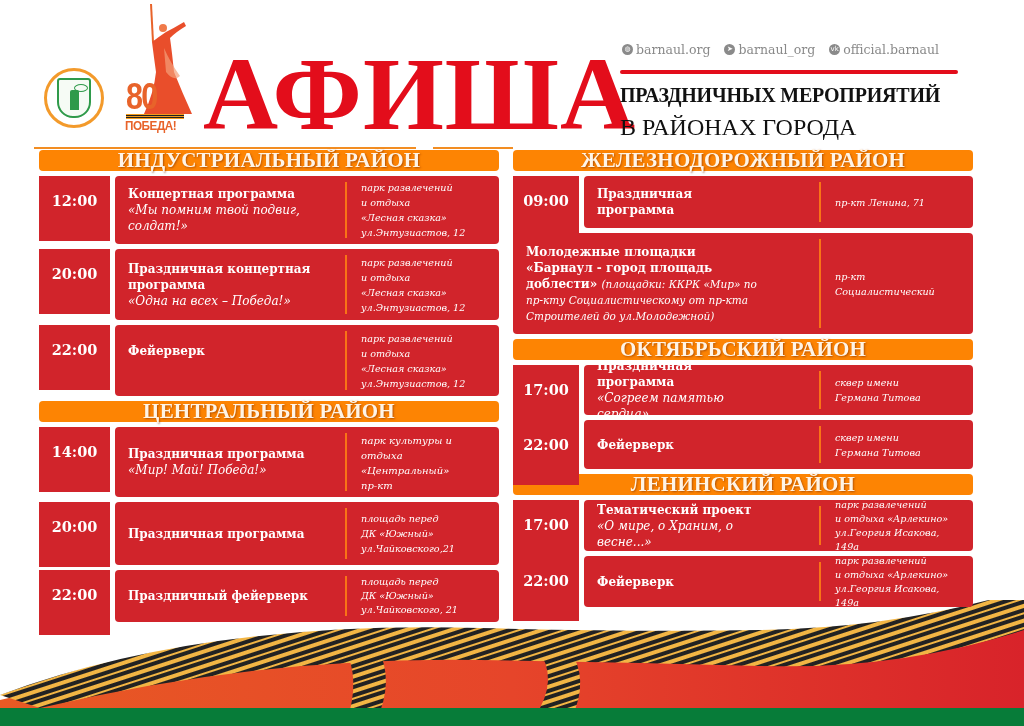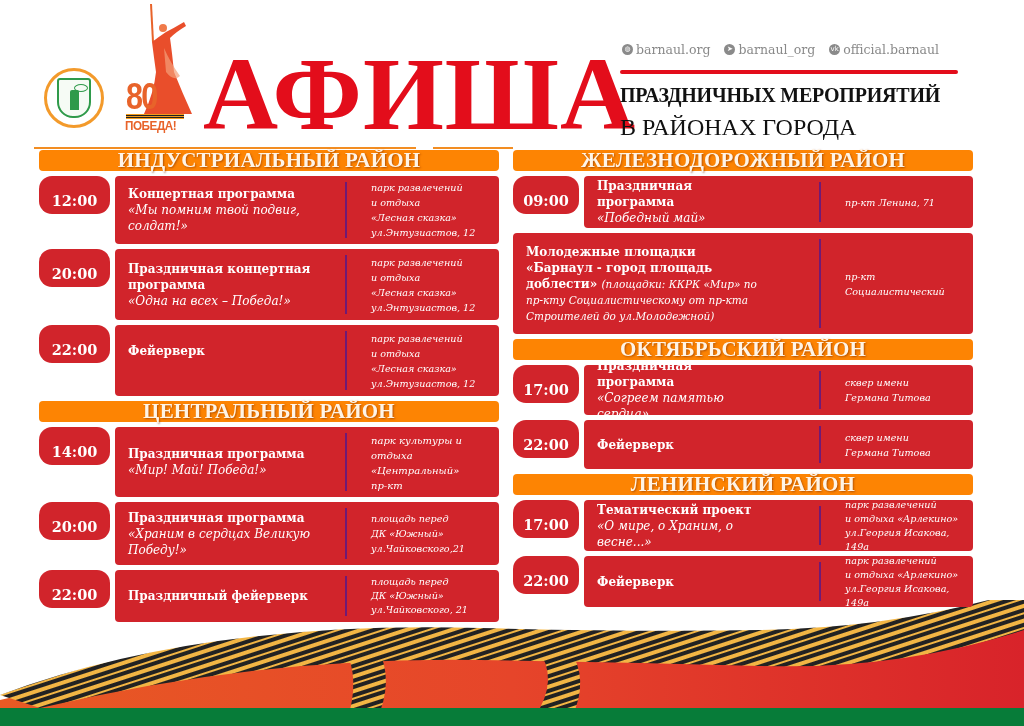--- a/index.html
+++ b/index.html
@@ -83,42 +83,42 @@
 
   .district {
     height: 21px; background: #fd8403; border-radius: 4px;
     display: flex; align-items: center; justify-content: center;
     font-family: "Liberation Serif", serif; font-weight: 700; font-size: 21px;
     color: #fff4e6; text-shadow: 1px 1px 2px rgba(120,40,0,0.55);
     margin-bottom: 5px; letter-spacing: 0.2px;
   }
   .event { display: flex; gap: 5px; margin-bottom: 5px; }
   .event .time {
-    width: 71px; flex: none; background: #d1242b; border-radius: 13px;
+    width: 71px; flex: none; background: #d1242b; border-radius: 0;
     font-family: "DejaVu Serif", serif; font-weight: 700; font-size: 14.5px;
     display: flex; align-items: flex-start; justify-content: center; padding-top: 0;
-    height: 38px; line-height: 50px;
+    height: 65px; line-height: 50px;
   }
   .col.right .event .time { width: 66px; }
   .event .body {
     flex: 1; background: #d1242b; border-radius: 4px; display: flex;
     padding: 6px 8px 6px 13px; align-items: center;
   }
   .event .body .main { flex: 1; padding-right: 8px; }
   .event .name {
     font-family: "DejaVu Serif", serif; font-weight: 700; font-size: 12px; line-height: 16px;
   }
   .event .sub {
     font-family: "DejaVu Serif", serif; font-style: italic; font-size: 12px; line-height: 16px;
   }
   .event .sub-small {
     font-style: italic; font-size: 10.5px; line-height: 14px; font-weight: 400;
   }
   .event .place {
-    width: 146px; flex: none; border-left: 2px solid #701a75; padding-left: 24px;
+    width: 146px; flex: none; border-left: 2px solid #f97316; padding-left: 14px;
     font-family: "DejaVu Serif", serif; font-style: italic; font-size: 9.6px; line-height: 15px;
     align-self: stretch; display: flex; flex-direction: column; justify-content: center;
   }
   .col.right .event .place { width: 146px; margin-left: 46px; }
 
   
   .bottom-decor { position: absolute; left: 0; top: 600px; width: 1024px; height: 126px; z-index: 0; }
   .green-band { position: absolute; left: 0; top: 708px; width: 1024px; height: 18px; background: #077c39; z-index: 1; }
   .content { position: absolute; left: 0; top: 0; width: 1024px; height: 726px; z-index: 2; }
 </style>
@@ -250,21 +250,20 @@
           <span>пр-кт Социалистический, 11</span>
         </div>
       </div>
     </div>
 
     <div class="event" style="height:63px;">
       <div class="time">20:00</div>
       <div class="body">
         <div class="main">
           <div class="name">Праздничная программа</div>
-          <div class="sub">«Храним в сердцах Великую Победу!»</div>
         </div>
         <div class="place">
           <span>площадь перед</span>
           <span>ДК «Южный»</span>
           <span>ул.Чайковского,21</span>
         </div>
       </div>
     </div>
 
     <div class="event" style="height:52px;">
@@ -283,21 +282,20 @@
   </div>
 
   <div class="col right" style="top:150px;">
     <div class="district">ЖЕЛЕЗНОДОРОЖНЫЙ РАЙОН</div>
 
     <div class="event" style="height:52px;">
       <div class="time">09:00</div>
       <div class="body">
         <div class="main">
           <div class="name">Праздничная программа</div>
-          <div class="sub">«Победный май»</div>
         </div>
         <div class="place">
           <span>пр-кт Ленина, 71</span>
         </div>
       </div>
     </div>
 
     <div class="event" style="height:101px;">
       <div class="body">
         <div class="main">

